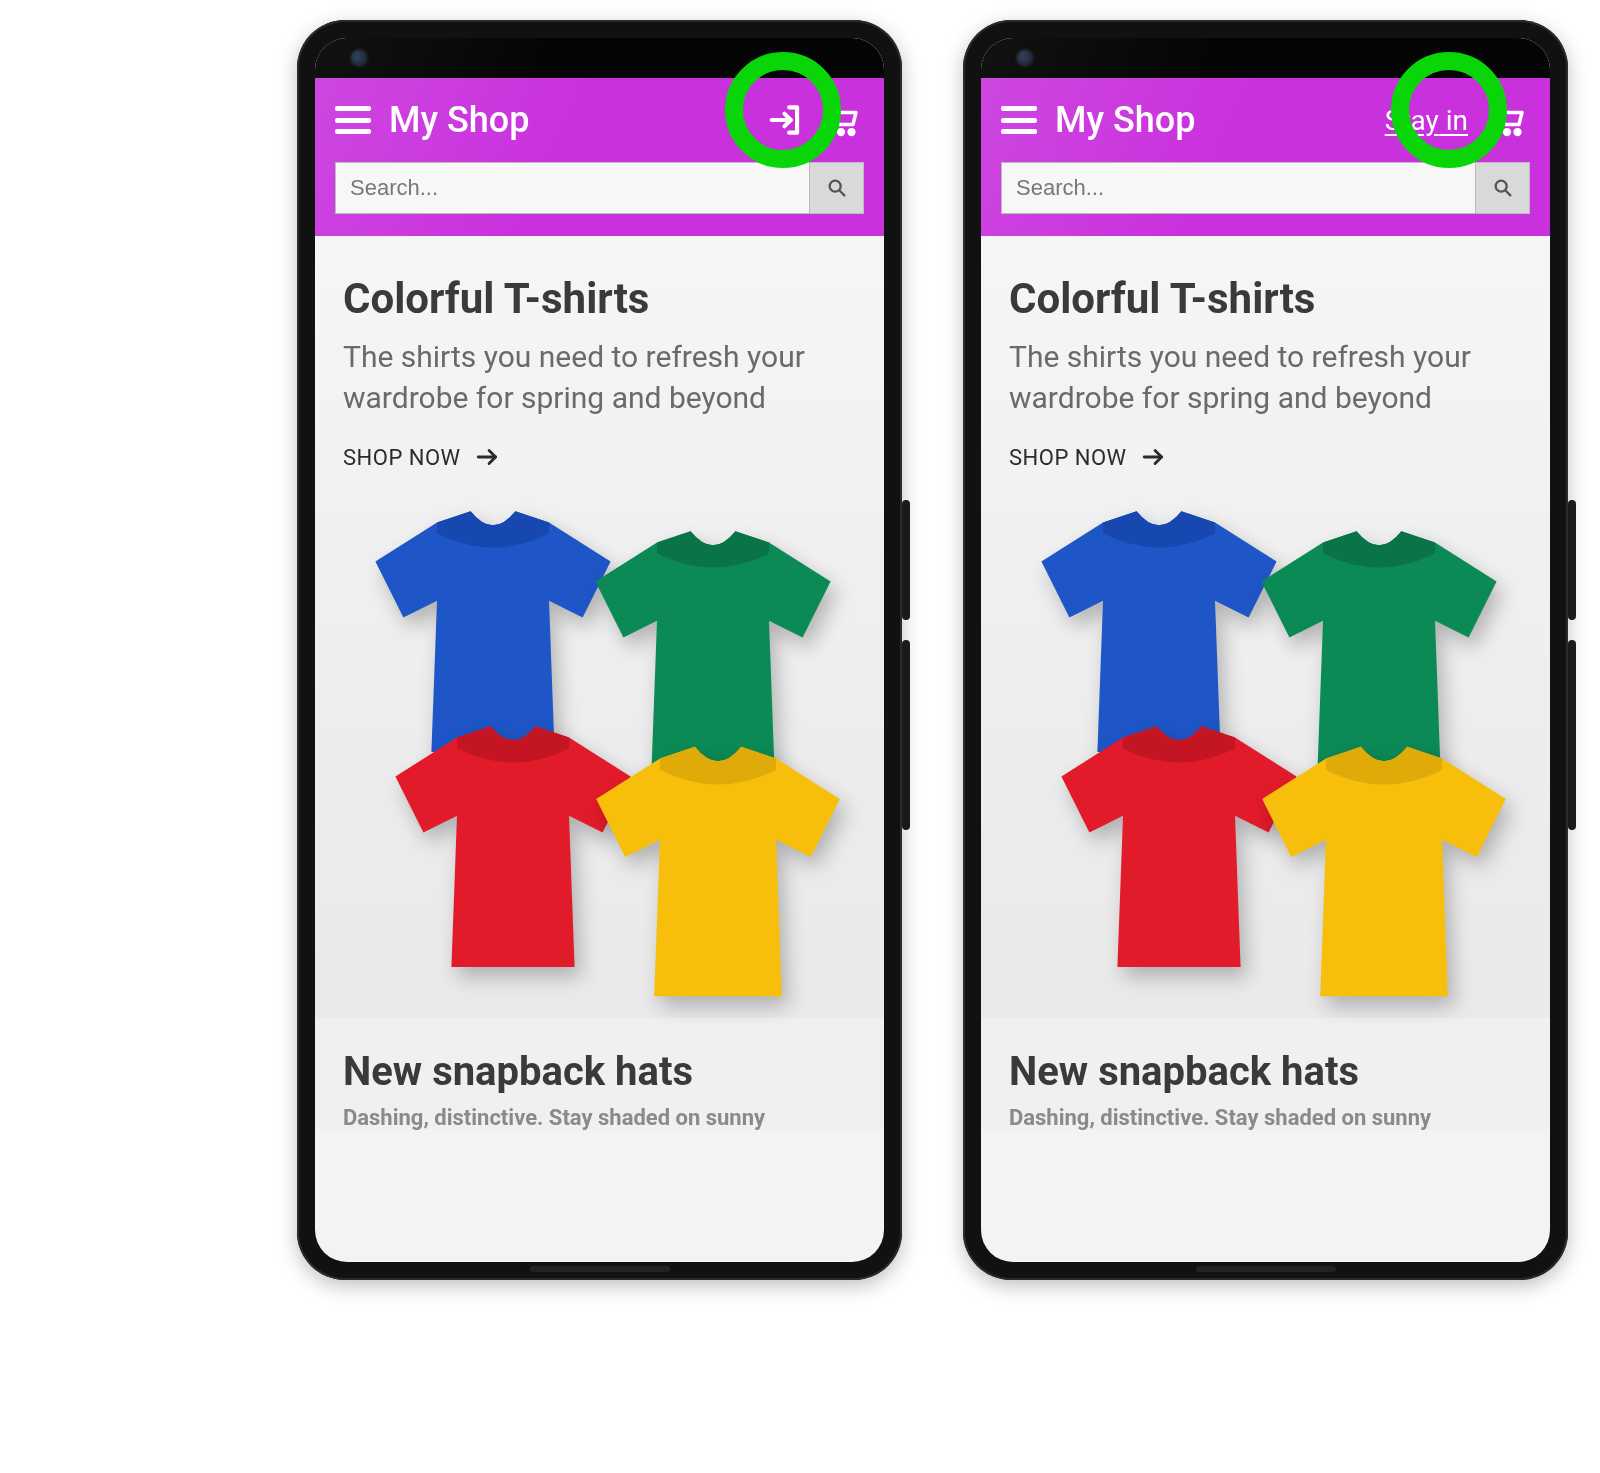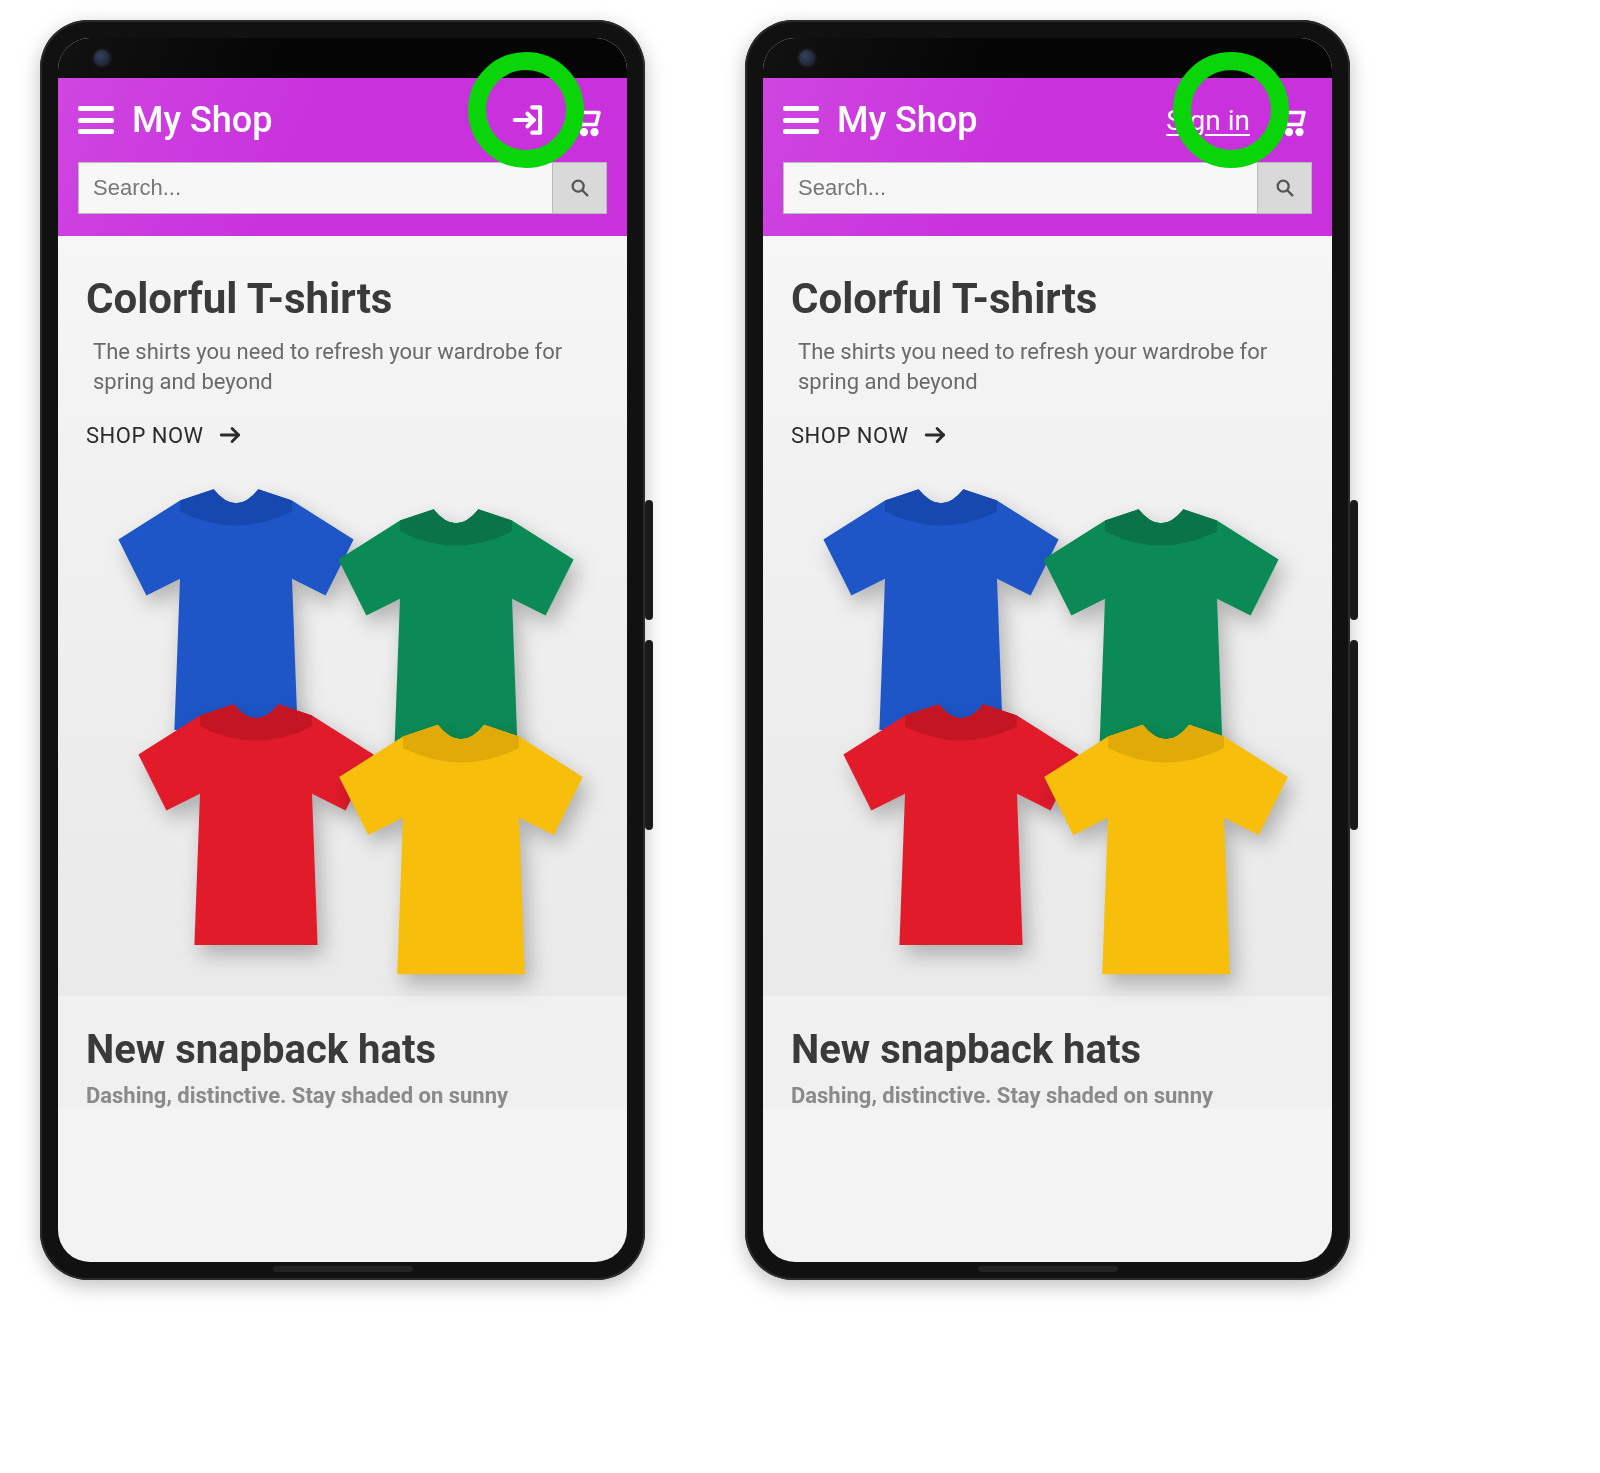--- a/index.html
+++ b/index.html
@@ -5,23 +5,23 @@
   * { box-sizing: border-box; margin: 0; padding: 0; }
   body {
     font-family: -apple-system, BlinkMacSystemFont, "Segoe UI", Roboto, Helvetica, Arial, sans-serif;
     background: #fff;
     width: 1600px;
     height: 1473px;
     position: relative;
   }
   .phones {
     display: flex;
-    justify-content: flex-start;
-    gap: 100px;
-    padding: 20px 40px;
+    justify-content: flex-end;
+    gap: 61px;
+    padding: 20px 32px;
   }
   .phone {
     width: 605px;
     height: 1260px;
     background: #111;
     border-radius: 48px;
     padding: 18px;
     position: relative;
     box-shadow: 0 6px 20px rgba(0,0,0,0.25), inset 0 0 0 2px #2a2a2a;
   }
@@ -150,26 +150,25 @@
     background: linear-gradient(#f6f6f6, #ececec 70%, #eaeaea);
     padding: 38px 28px 10px 28px;
   }
   .hero-title {
     font-size: 42px;
     font-weight: 700;
     color: #3a3a3a;
     margin-bottom: 14px;
   }
   .hero-sub {
-    font-size: 22px;
+    font-size: 30px;
     line-height: 1.35;
     color: #6a6a6a;
     margin-bottom: 26px;
     max-width: 500px;
-    margin-left: 7px;
   }
   .shopnow {
     display: inline-flex;
     align-items: center;
     gap: 14px;
     font-size: 22px;
     font-weight: 400;
     letter-spacing: 0.5px;
     color: #2b2b2b;
     cursor: pointer;
@@ -303,21 +302,21 @@
         <div class="ring" style="right:43px; top:-26px;"></div>
 
         <div class="topbar-row">
           <div class="ham">
             <span></span>
               <span></span>
               <span></span>
           </div>
           <div class="title">My Shop</div>
           <div class="spacer"></div>
-          <a class="signin-text">Sign in</a>
+          <a class="signin-text">Stay in</a>
           <div class="cart">
             <svg viewBox="0 0 24 24" fill="none" stroke="#fff" stroke-width="2.3" stroke-linecap="round" stroke-linejoin="round">
               <path d="M3 4h3l2.5 11h9.5l2-8H7"></path>
               <circle cx="10" cy="20" r="1.6" fill="#fff"></circle>
               <circle cx="17" cy="20" r="1.6" fill="#fff"></circle>
             </svg>
           </div>
         </div>
 
         <div class="searchwrap">

